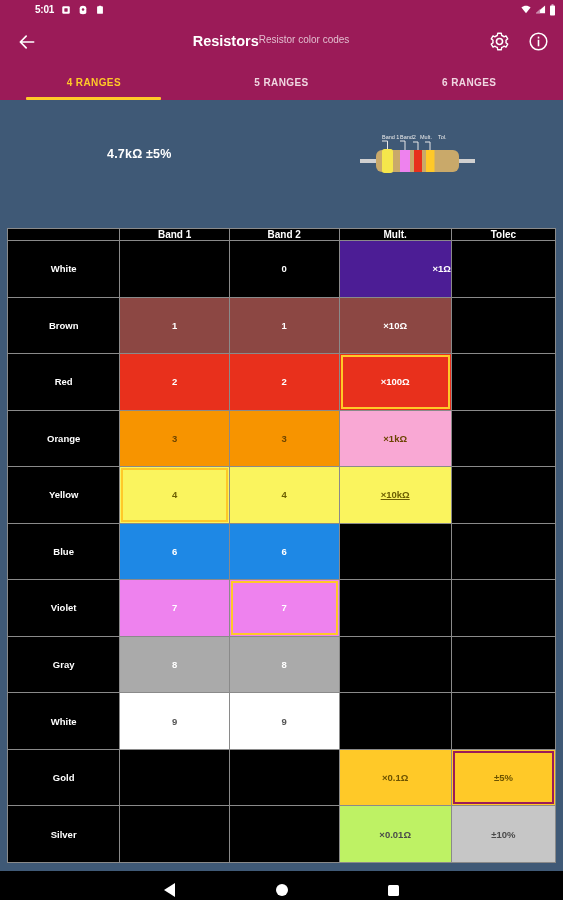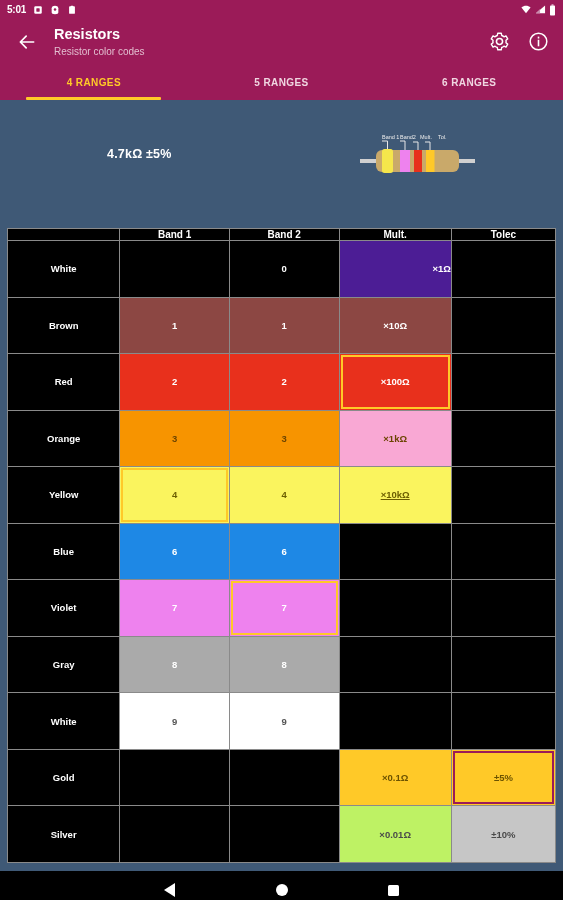--- a/index.html
+++ b/index.html
@@ -11,39 +11,39 @@
     -webkit-font-smoothing:antialiased;
   }
 
   
   .status-bar{
     height:19px; background:#9B1B58;
     display:flex; align-items:center;
     padding:0 7px; gap:7px;
     font-size:10px; font-weight:bold; color:#fff;
   }
-  .status-time{ letter-spacing:-.2px; }
+  .status-time{ letter-spacing:-.2px;margin-left:28px; }
   .status-left-icons{ display:flex; align-items:center; gap:7px; }
   .sb-ico{ width:10px; height:10px; display:block; }
   .status-spacer{ flex:1; }
   .status-right-icons{ display:flex; align-items:center; gap:3px; }
 
   
   .app-bar{
     background:#9B1B58;
     height:45px;
     display:flex; align-items:center;
     padding:0 14px;
   }
   .back-btn{
     width:26px; height:26px;
     display:flex; align-items:center; justify-content:center;
     margin-right:14px; cursor:pointer;
   }
-  .titles{ flex:1; display:flex; flex-direction:column; justify-content:center; }
+  .titles{ flex:1; display:flex; flex-direction:row; justify-content:center; }
   .app-title{ font-size:14.5px; font-weight:bold; color:#fff; line-height:1.25; }
   .app-subtitle{ font-size:10px; color:#E3BFD0; line-height:1.3; margin-top:1px; }
   .app-actions{ display:flex; align-items:center; gap:17px; }
   .action-btn{ width:22px; height:22px; cursor:pointer; display:flex; align-items:center; justify-content:center; }
 
   
   .tab-bar{
     background:#9B1B58;
     height:36px;
     display:flex; align-items:stretch;

